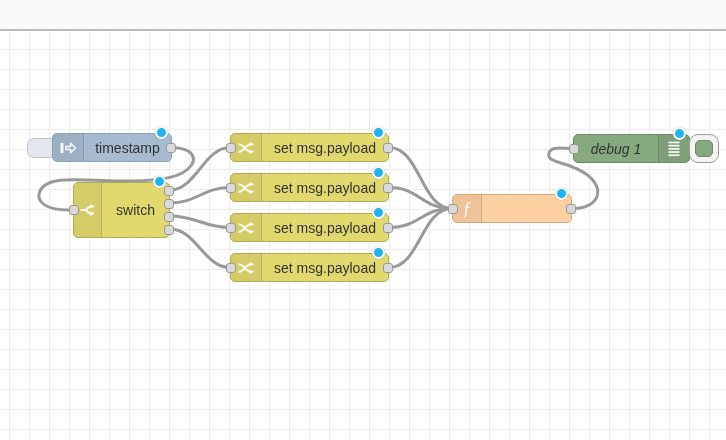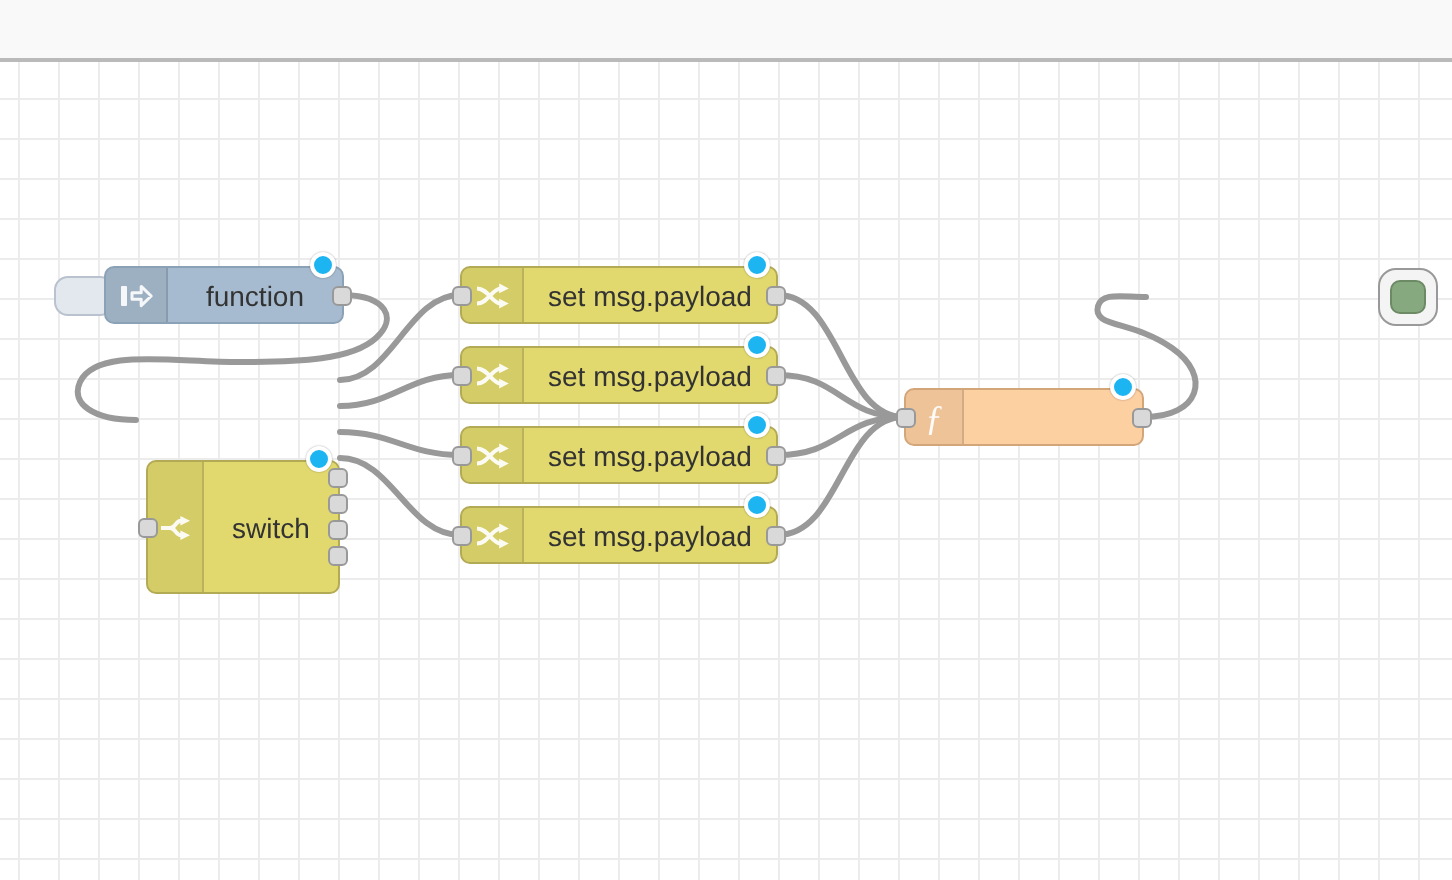--- a/index.html
+++ b/index.html
@@ -61,26 +61,26 @@
 
   <div class="inject-btn"></div>
 
   <div class="node inject" style="left:52px;top:133px;width:120px;height:29px;">
     <div class="icon-box">
       <svg class="icon-svg" width="20" height="20" viewBox="0 0 20 20">
         <rect x="2.5" y="5" width="3" height="10" rx="0.5" fill="#fff" opacity="0.9"></rect>
         <path d="M8 8.4 h4.6 V5.2 L17.6 10 l-5 4.8 V11.6 H8 z" fill="none" stroke="#fff" stroke-width="1.5" stroke-linejoin="round" opacity="0.9"></path>
       </svg>
     </div>
-    <div class="node-label">function</div>
+    <div class="node-label">timestamp</div>
     <div class="port output"></div>
     <div class="dot"></div>
   </div>
 
-  <div class="node yellow" style="left:73px;top:182px;width:97px;height:67px;margin-top:48px;">
+  <div class="node yellow" style="left:73px;top:182px;width:97px;height:56px;">
     <div class="icon-box narrow">
       <svg class="icon-svg" width="20" height="20" viewBox="0 0 20 20" opacity="0.92">
         <path d="M2.5 10 H7" stroke="#fff" stroke-width="2" fill="none"></path>
         <path d="M7 10 c3 0 2.6 -3.6 5.6 -3.6" stroke="#fff" stroke-width="2" fill="none"></path>
         <path d="M7 10 c3 0 2.6 3.6 5.6 3.6" stroke="#fff" stroke-width="2" fill="none"></path>
         <path d="M12.2 4 L17 6.4 L12.2 8.8 z" fill="#fff"></path>
         <path d="M12.2 11.2 L17 13.6 L12.2 16 z" fill="#fff"></path>
       </svg>
     </div>
     <div class="node-label">switch</div>
@@ -154,17 +154,31 @@
 
   <div class="node function" style="left:452px;top:194px;width:120px;height:29px;">
     <div class="icon-box" style="width:28px;flex:0 0 28px;">
       <span class="fglyph">ƒ</span>
     </div>
     <div class="port input"></div>
     <div class="port output"></div>
     <div class="dot"></div>
   </div>
 
+  <div class="node debug" style="left:573px;top:134px;width:117px;height:29px;">
+    <div class="node-label italic">debug 1</div>
+    <div class="icon-box right">
+      <svg class="icon-svg" width="20" height="20" viewBox="0 0 20 20" opacity="0.95">
+        <rect x="4.5" y="2.6" width="11" height="1.7" fill="#fff"></rect>
+        <rect x="4.5" y="5.8" width="11" height="1.7" fill="#fff"></rect>
+        <rect x="4.5" y="9" width="11" height="1.7" fill="#fff"></rect>
+        <rect x="4.5" y="12.2" width="11" height="1.7" fill="#fff"></rect>
+        <rect x="4.5" y="15.4" width="11" height="1.7" fill="#fff"></rect>
+      </svg>
+    </div>
+    <div class="port input"></div>
+    <div class="dot"></div>
+  </div>
 
   <div class="debug-btn">
     <div class="debug-btn-inner"></div>
   </div>
 </div>
 
 </body></html>

